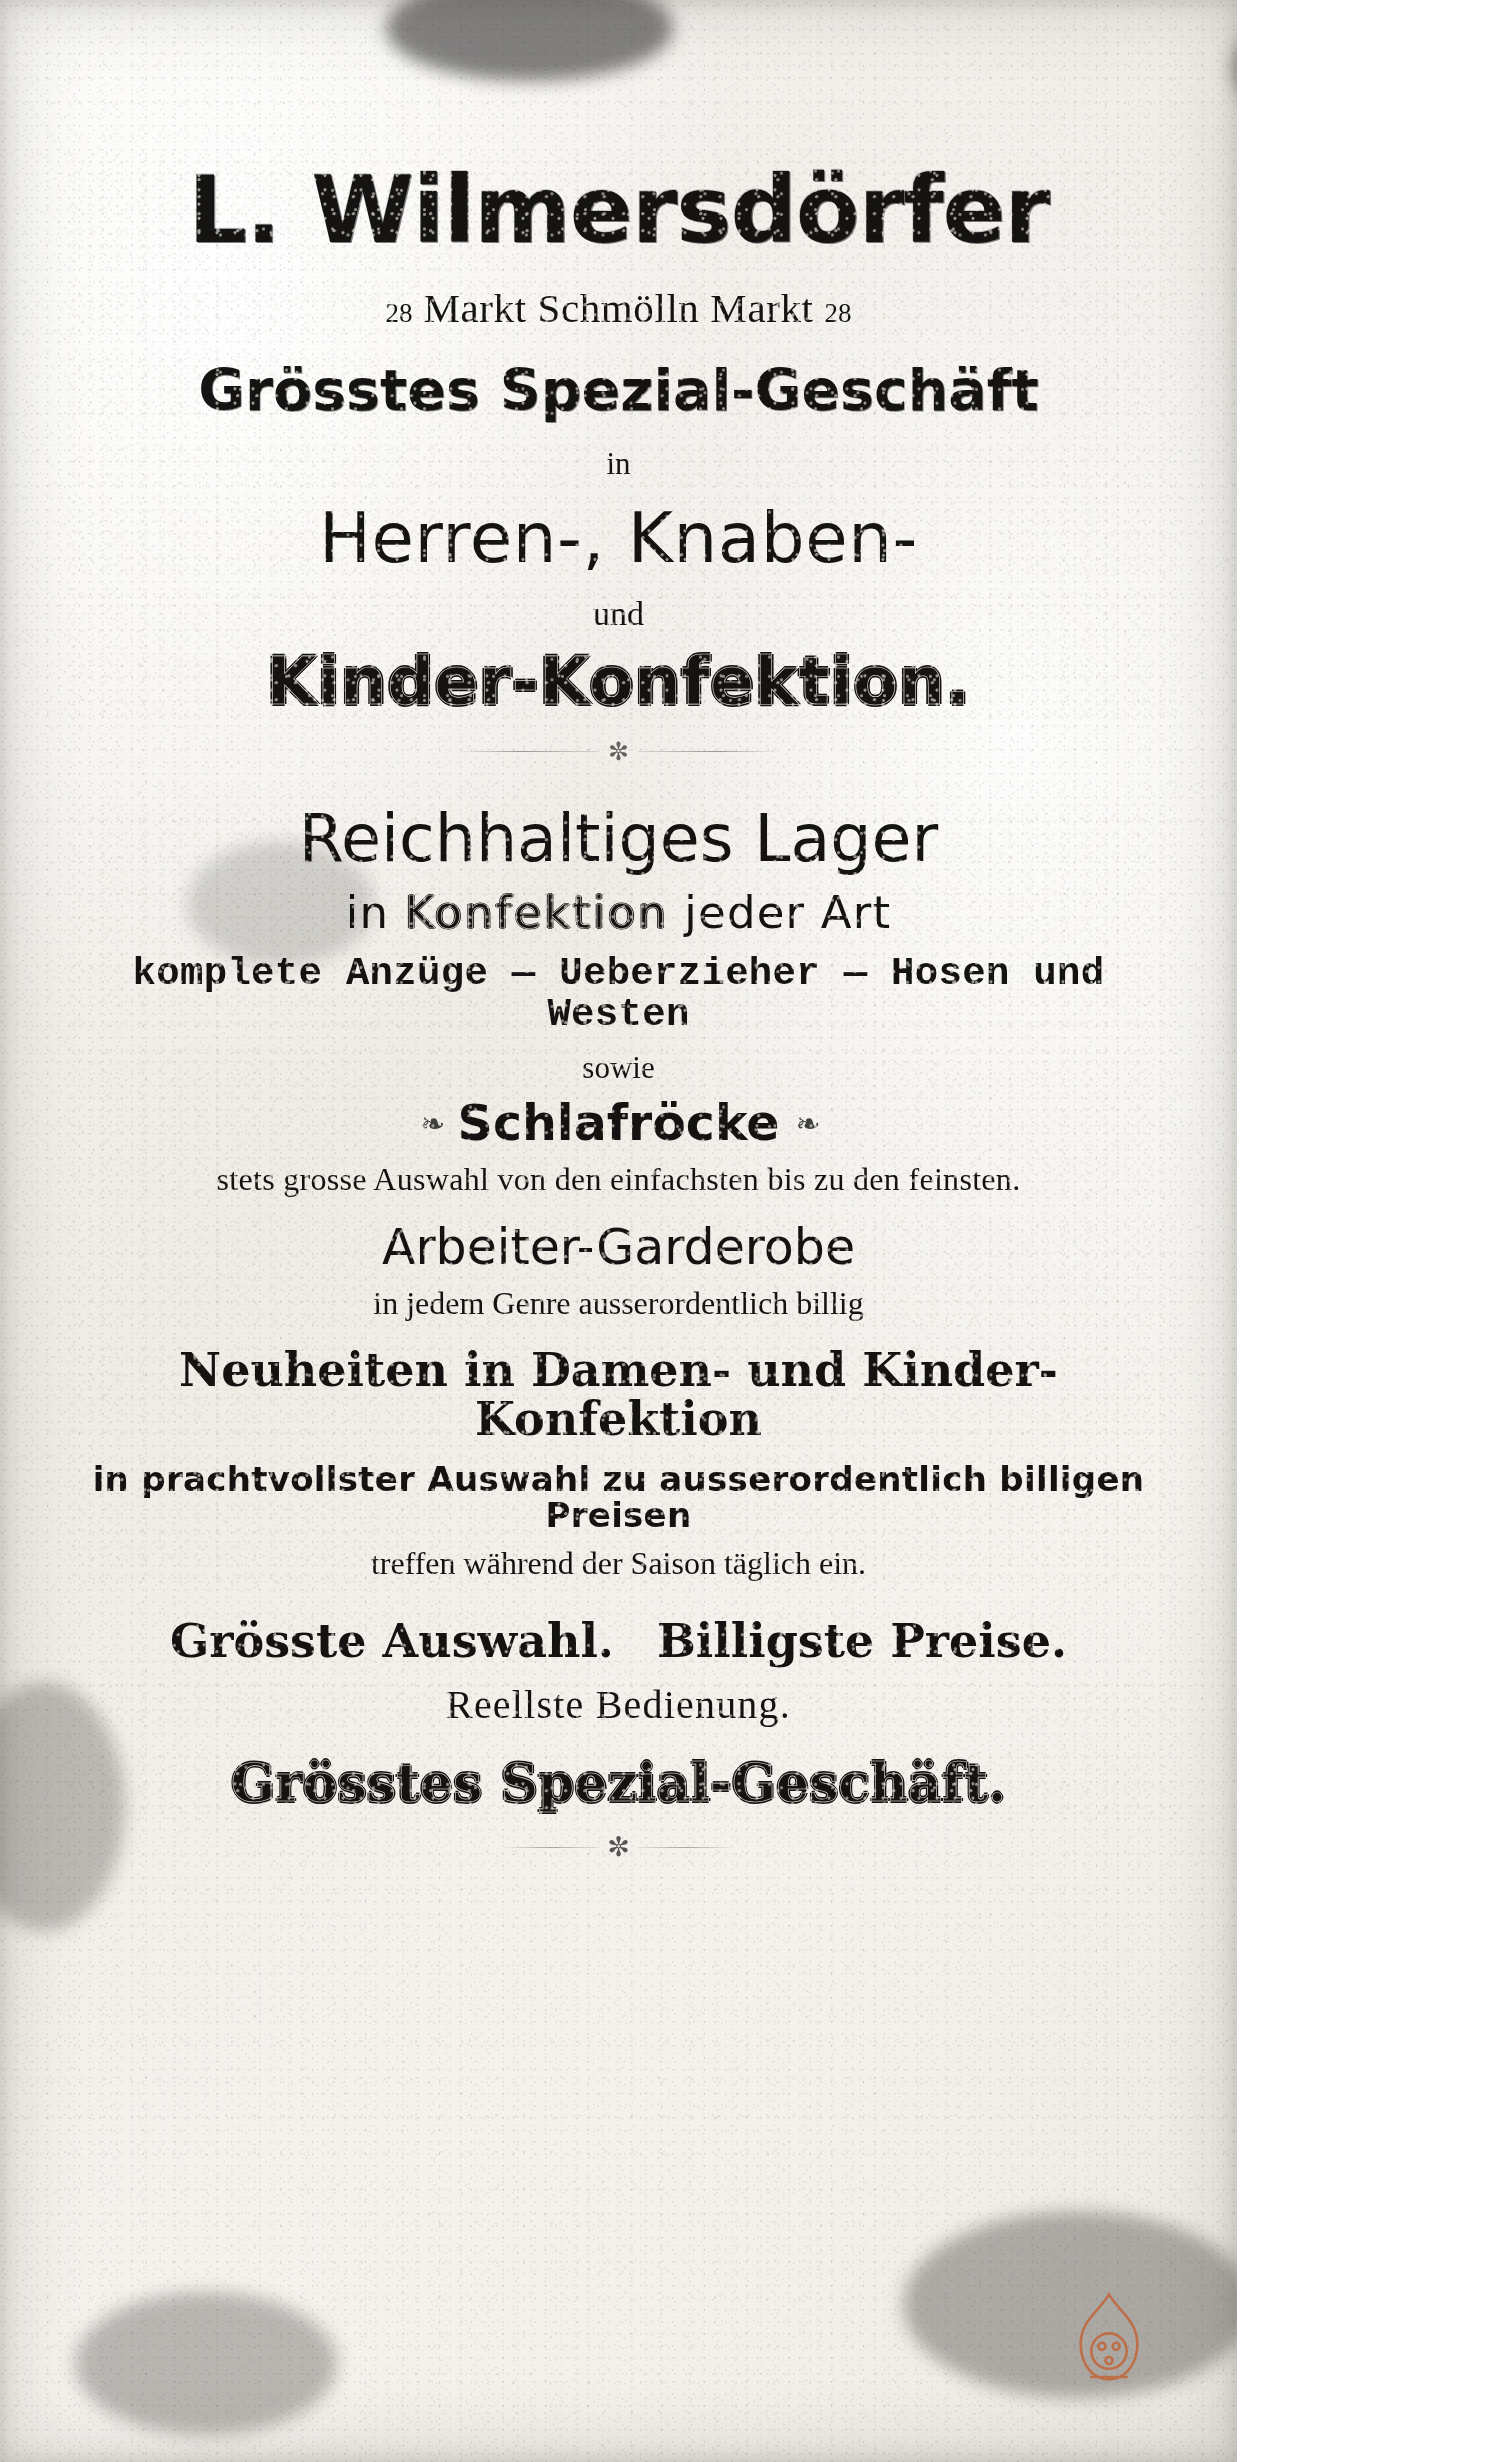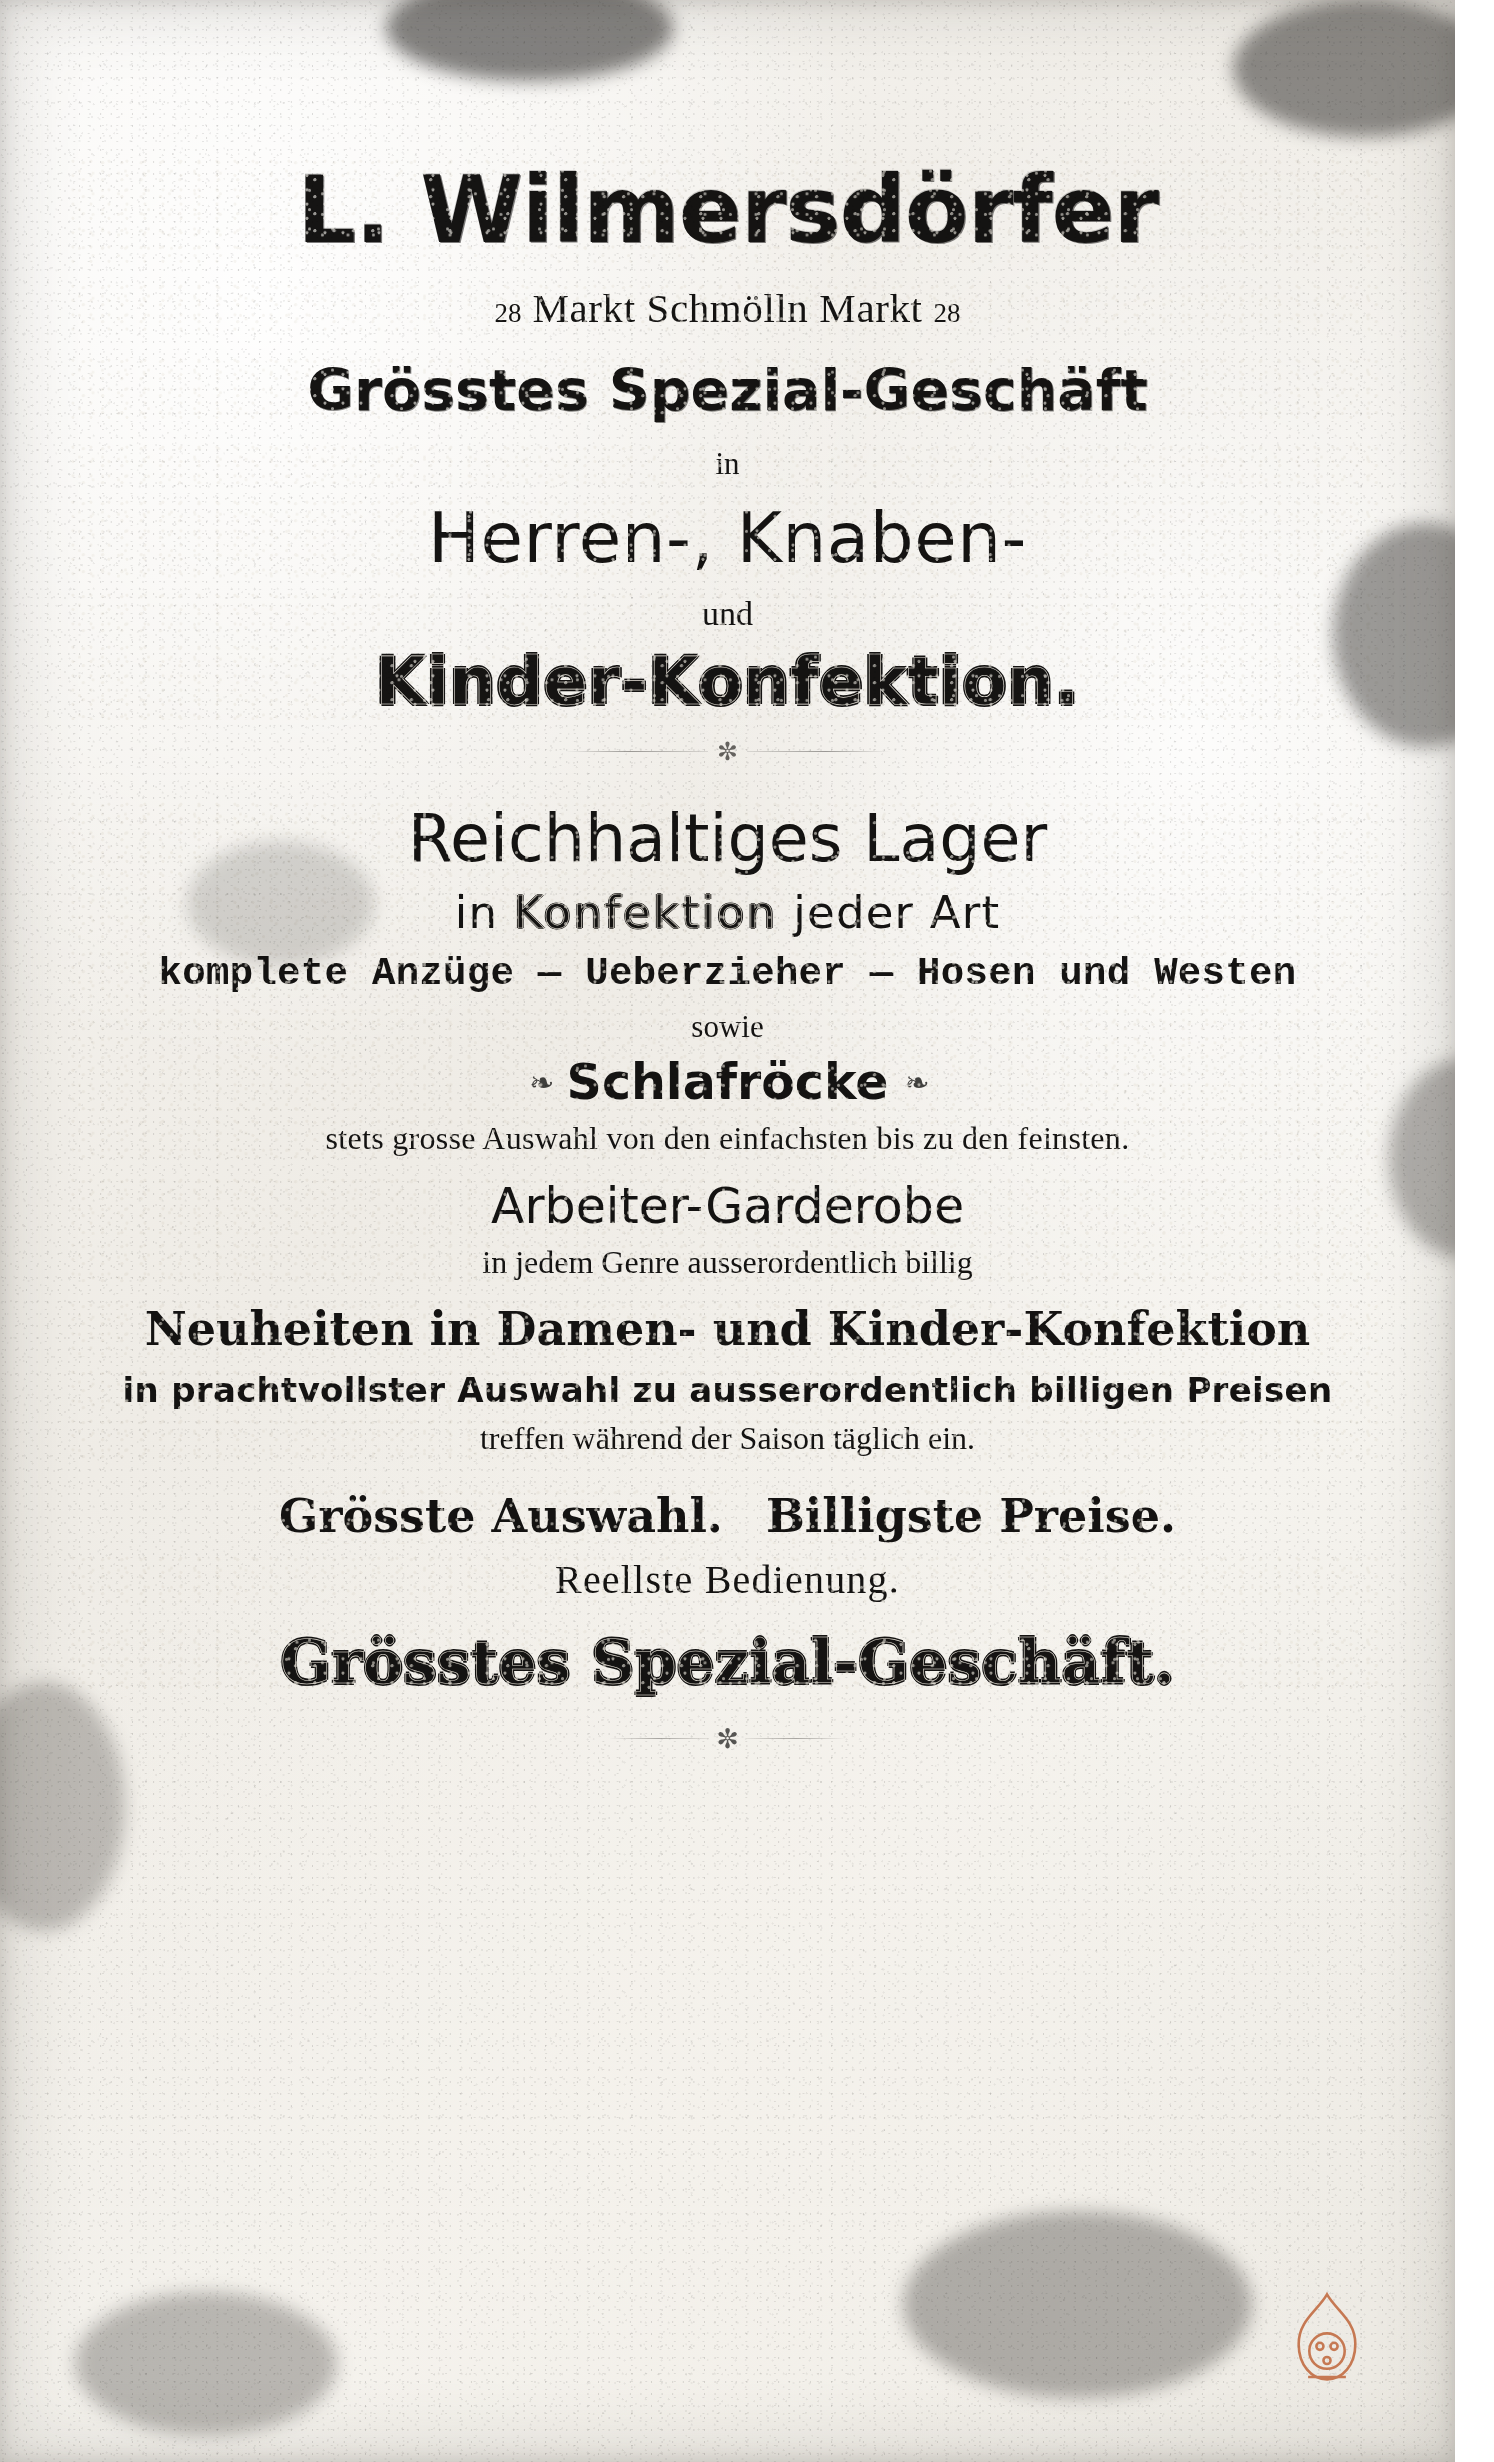--- a/index.html
+++ b/index.html
@@ -7,21 +7,21 @@
     padding: 0;
     background: #ffffff;
   }
 
   body {
     font-family: "Liberation Serif", serif;
   }
 
   .page {
     position: relative;
-    width: 1455px;
+    width: 1237px;
     height: 2462px;
     overflow: hidden;
     background: #84cc16;
   }
 
   
   .paper-base {
     position: absolute;
     inset: 0;
     background:
@@ -296,25 +296,25 @@
   .t-reellste {
     font-family: "Liberation Serif", serif;
     font-size: 40px;
     letter-spacing: 1.2px;
     margin-bottom: 30px;
   }
 
   .t-biggest2 {
     font-family: "DejaVu Serif", serif;
     font-weight: 700;
-    font-size: 60px;
+    font-size: 52px;
     letter-spacing: 0px;
     -webkit-text-stroke: 0.6px #f2efe9;
     text-shadow: 1.6px 0 0 #151413, -1.6px 0 0 #151413, 0 1.6px 0 #151413, 0 -1.6px 0 #151413;
-    margin-bottom: 29px;
+    margin-bottom: 21px;
   }
 
   .divider2 {
     display: flex;
     align-items: center;
     justify-content: center;
     gap: 7.5px;
     font-size: 27px;
     opacity: 0.7;
   }

